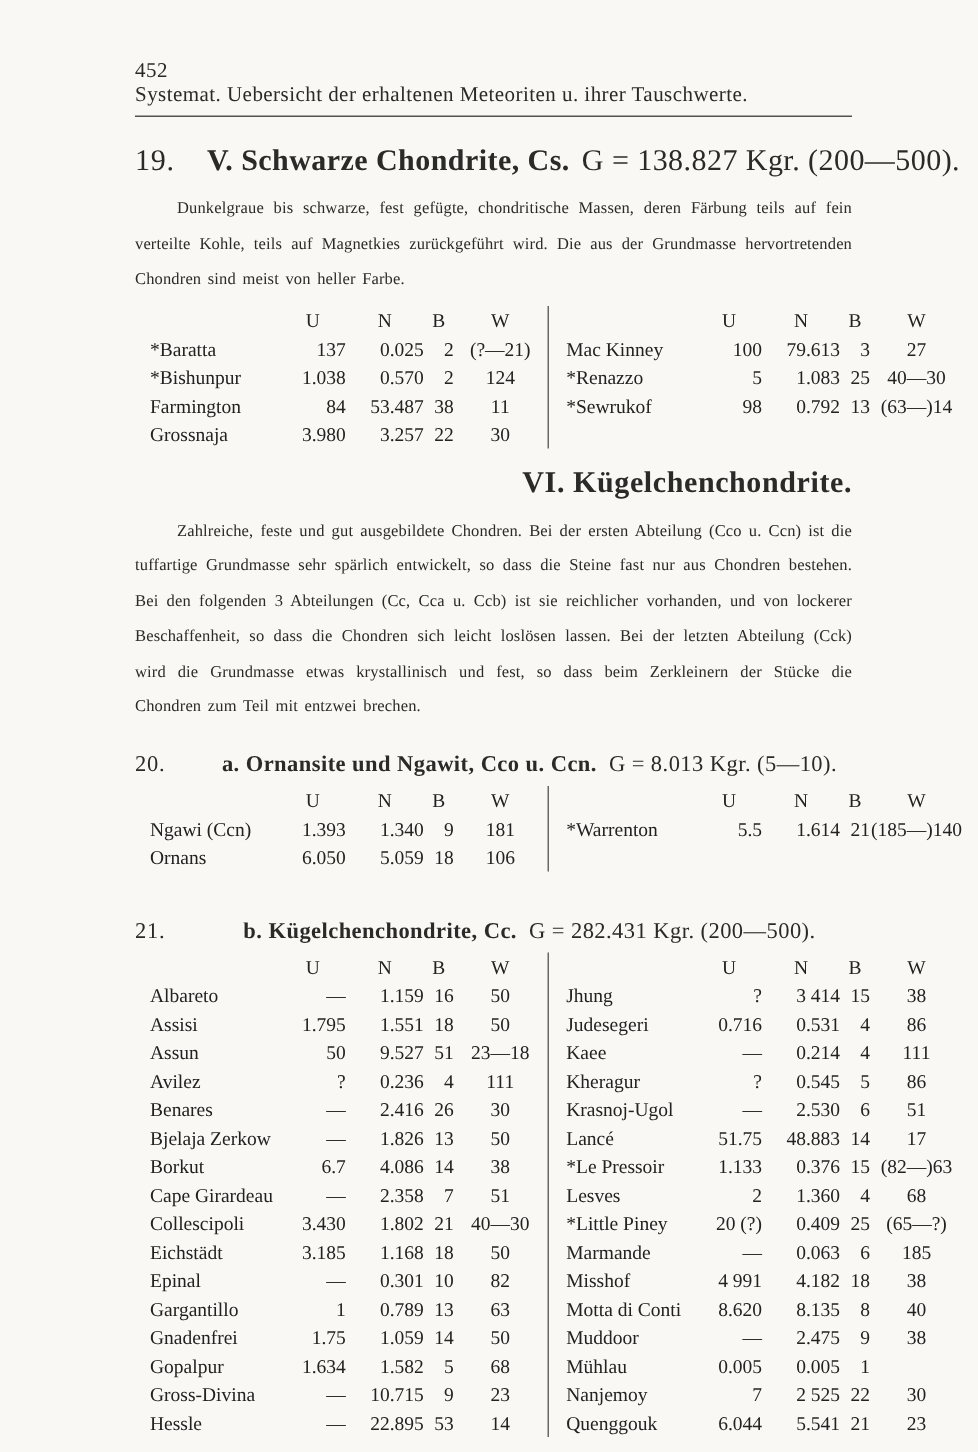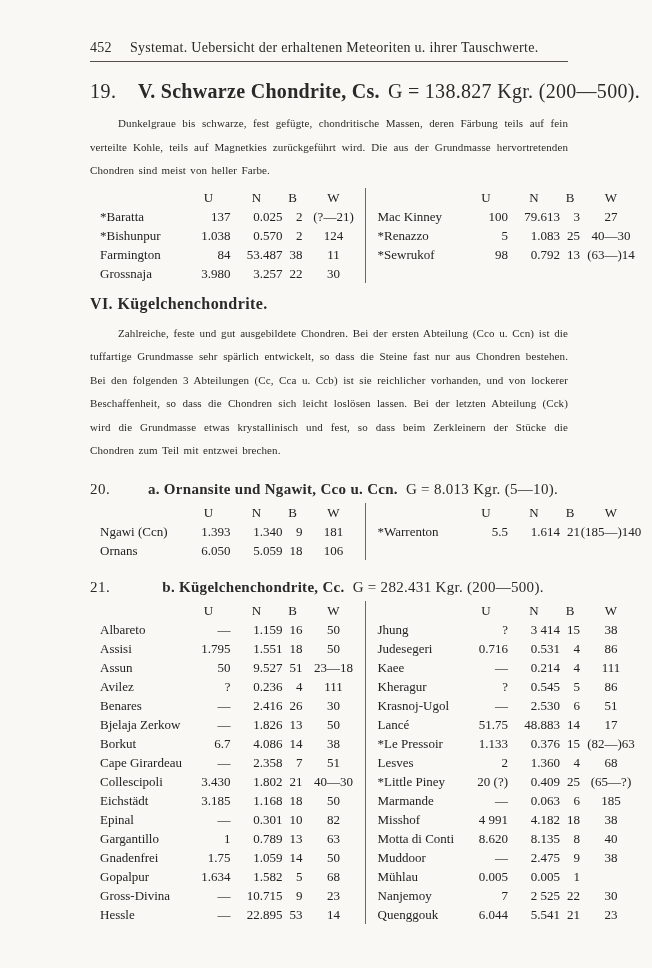--- a/index.html
+++ b/index.html
@@ -7,21 +7,21 @@
     position:relative;
     width:652px; height:968px;
     margin:0 auto;
     background:#f9f8f4;
     color:#2a2a28;
     font-family:"Liberation Serif","DejaVu Serif",serif;
     box-sizing:border-box;
     padding:40px 0 0 90px;
     overflow:hidden;
   }
-  .textcol { width:478px; }
+  .textcol { width:478px;flex-direction:column; }
 
   
   .runhead { display:flex; align-items:baseline; font-size:14px; letter-spacing:.3px; }
   .pagenum { margin-right:18px; }
   .rule { border:0; border-top:1.4px solid #55524e; width:478px; margin:5px 0 0 0; }
 
   
   .sechead { display:flex; align-items:baseline; margin-top:18px; width:478px; font-size:15px; }
   .sechead .no { width:48px; flex:none; letter-spacing:.5px; }
   .sechead .mid { flex:1; text-align:center; white-space:nowrap; }
@@ -30,22 +30,22 @@
   .sechead.big { font-size:20px; }
 
   p.body {
     width:478px; margin:9px 0 0 0;
     font-size:11px; line-height:23.5px;
     text-align:justify; text-indent:28px;
     word-spacing:1.5px; letter-spacing:.1px;
   }
 
   .vihead {
-    width:478px; text-align:left; font-weight:bold;
-    font-size:16px; letter-spacing:.4px; margin-top:12px;
+    width:478px; text-align:right; font-weight:bold;
+    font-size:20px; letter-spacing:.4px; margin-top:12px;
   }
 
   
   .wtable { display:flex; width:552px; margin-top:5px; font-size:13px; line-height:19px; color:#222; }
   .thalf { flex:1 1 0; min-width:0; padding-left:10px; box-sizing:border-box; }
   .thalf.rhalf { border-left:1px solid #6b6863; padding-left:12px; }
   .trow { display:grid; grid-template-columns:1fr 44px 52px 20px 62px; align-items:baseline; }
   .c-name { white-space:nowrap; overflow:visible; }
   .c-u, .c-n, .c-b { text-align:right; white-space:nowrap; }
   .c-w { text-align:center; white-space:nowrap; }
@@ -201,21 +201,21 @@
             <span class="c-name">*Warrenton</span>
             <span class="c-u">5.5</span>
             <span class="c-n">1.614</span>
             <span class="c-b">21</span>
             <span class="c-w">(185—)140</span>
           </div>
         </div>
     </div>
   </div>
 
-  <div class="sechead" style="margin-top:19px;">
+  <div class="sechead" style="margin-top:32px;">
     <span class="no">21.</span>
     <span class="mid"><span class="bold">b. Kügelchenchondrite, Cc.</span><span class="formula">G = 282.431 Kgr. (200—500).</span></span>
   </div>
 
   <div class="wtable">
     <div class="thalf">
       <div class="trow thead">
         <span class="c-name">x</span>
         <span class="c-u">U</span>
         <span class="c-n">N</span>

